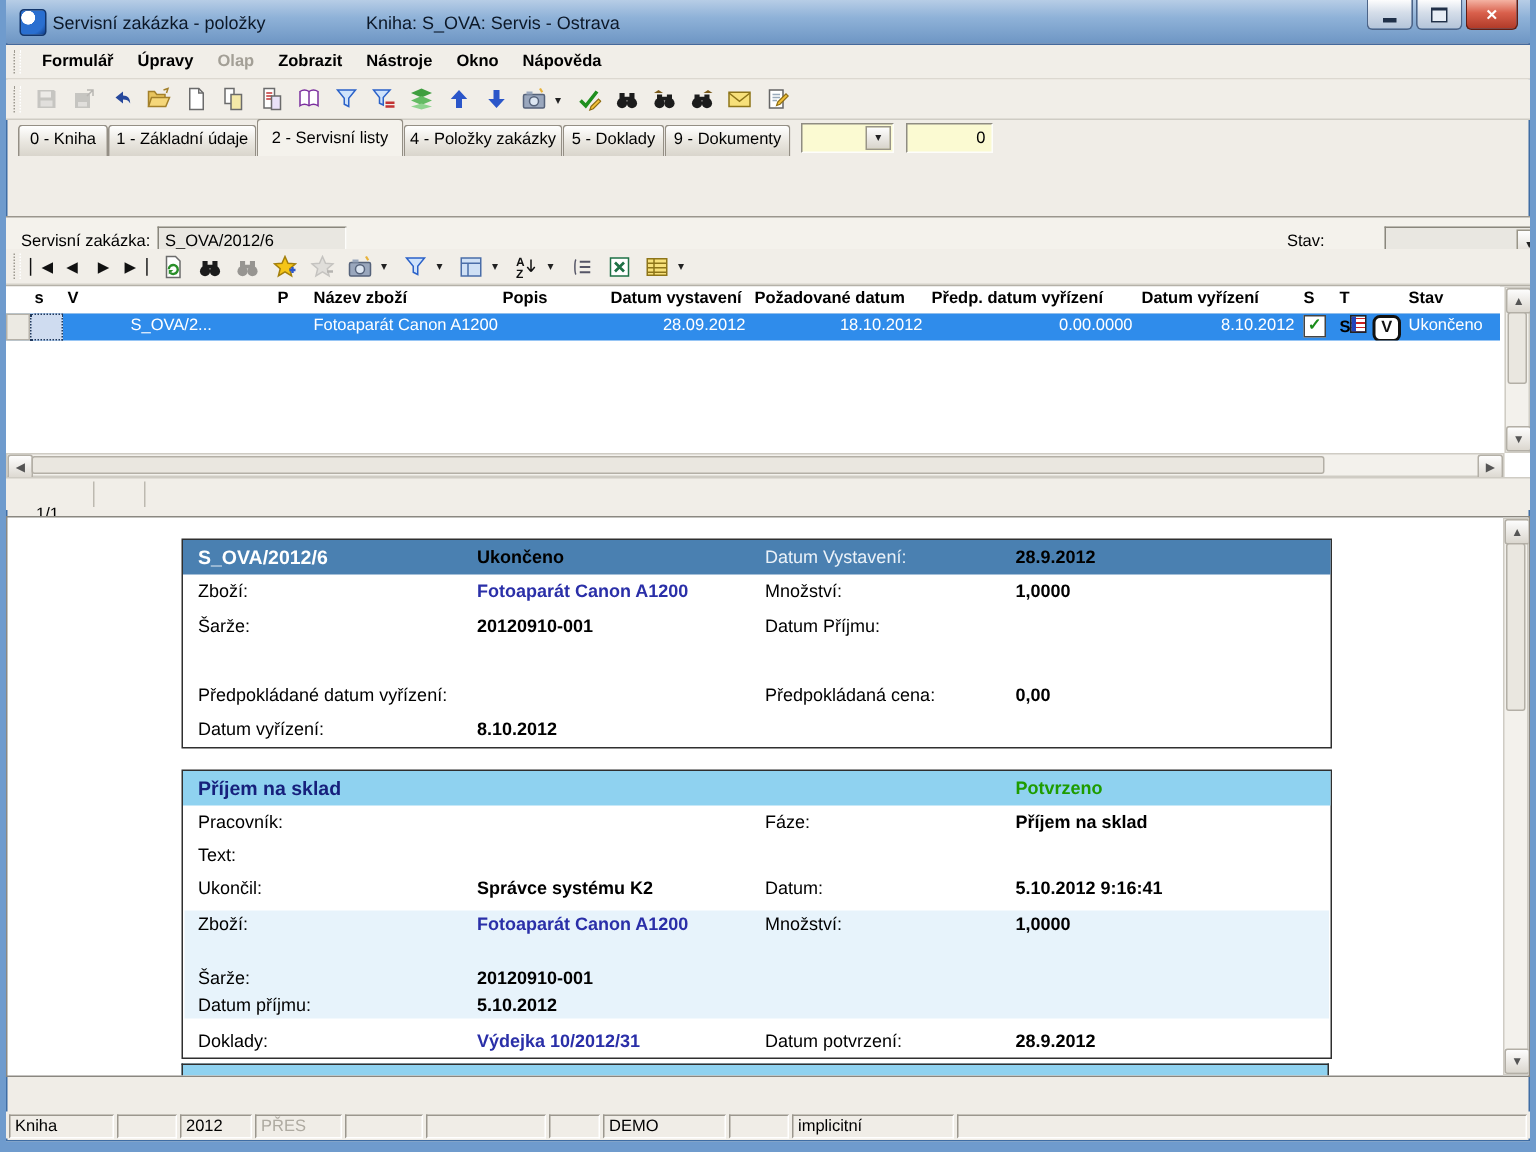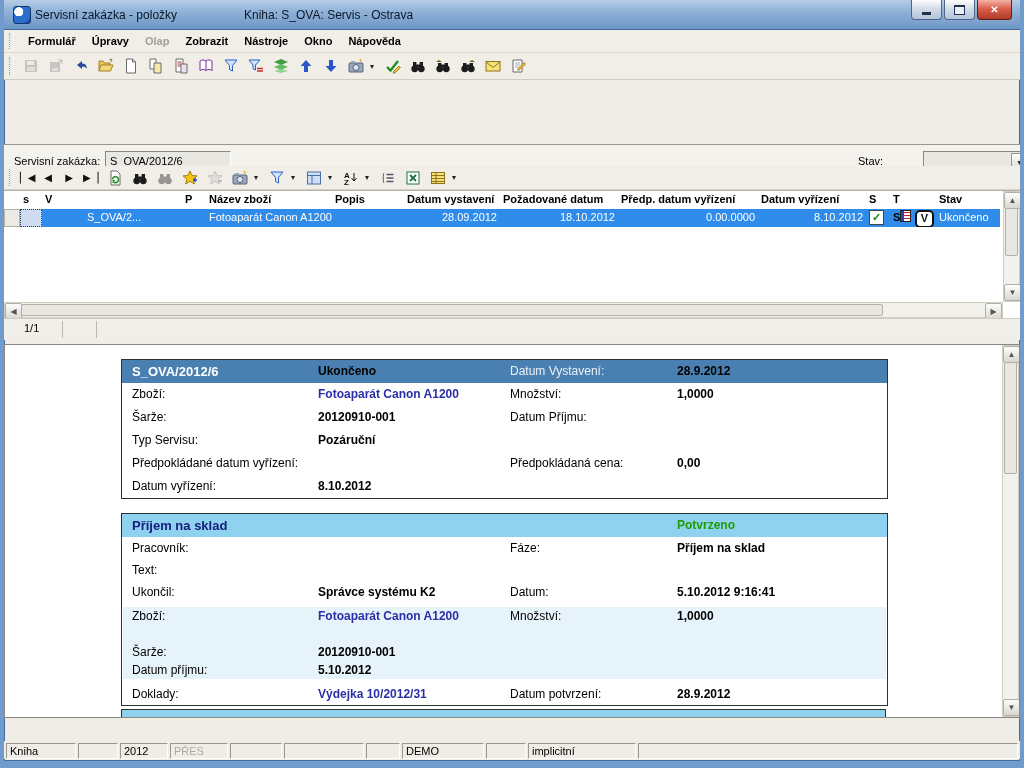--- a/index.html
+++ b/index.html
@@ -251,20 +251,32 @@
       </span>
     <span class="tbi">
         <svg viewBox="0 0 16 16">
           <path d="M3 2h9v12H3z" fill="#fff" stroke="#666"></path>
           <path d="M5 5h5M5 7h5M5 9h3" stroke="#9ab"></path>
           <path d="M8.5 10l5.5-5.5 1.5 1.5L10 11.5l-2.3.8z" fill="#f3c23a" stroke="#8e6d13" stroke-width=".8"></path>
         </svg>
       </span>
   </div>
 
+  <div class="abs" id="tabstrip">
+    <span class="tab" style="left:8px;width:58px">0 - Kniha</span>
+    <span class="tab" style="left:68px;width:97px">1 - Základní údaje</span>
+    <span class="tab act" style="left:167px;width:96px">2 - Servisní listy</span>
+    <span class="tab" style="left:265px;width:104px">4 - Položky zakázky</span>
+    <span class="tab" style="left:371px;width:66px">5 - Doklady</span>
+    <span class="tab" style="left:439px;width:82px">9 - Dokumenty</span>
+    <span class="abs yfld" style="left:530px;top:2px;width:62px">
+        <span class="cbtn"></span>
+      </span>
+    <span class="abs yfld" style="left:600px;top:2px;width:58px;text-align:right">0</span>
+  </div>
 
   <div class="abs" id="formpanel">
     <span class="lbl" style="left:10px;top:6px">Servisní zakázka:</span>
     <span class="fld" style="left:101px;top:6px;width:116px">S_OVA/2012/6</span>
     <span class="lbl" style="left:854px;top:6px">Stav:</span>
     <span class="fld" style="left:919px;top:6px;width:97px">
         <span class="cbtn"></span>
       </span>
     <span class="lbl" style="left:10px;top:35px">Serv. pracovník:</span>
     <span class="fld" style="left:101px;top:35px;width:114px;background:#e3e0d9">
@@ -409,21 +421,21 @@
     </div>
 
     <div class="abs sb" style="left:0;right:17px;bottom:0;height:16px">
       <span class="sbtn lf" style="left:0;top:0"></span>
       <span class="thumb" style="left:16px;top:1px;bottom:1px;width:860px"></span>
       <span class="sbtn rt" style="right:0;top:0"></span>
     </div>
   </div>
 
   <div class="abs" id="pager">
-    <span class="abs" style="left:20px;top:3px">1/1</span>
+    <span class="abs" style="left:20px;top:18px">1/1</span>
     <span class="psep" style="left:58px"></span>
     <span class="psep" style="left:92px"></span>
   </div>
 
   <div class="abs" id="report">
 
     <div class="panel" style="top:14px;height:138px">
       <div class="phead hblue">
         <span class="pv c1" style="color:#fff;font-size:13px">S_OVA/2012/6</span>
         <span class="pv c2">Ukončeno</span>
@@ -433,24 +445,20 @@
       <div class="prow" style="top:23px">
         <span class="pl c1">Zboží:</span>
         <span class="pv c2 link">Fotoaparát Canon A1200</span>
         <span class="pl c3">Množství:</span>
         <span class="pv c4">1,0000</span>
       </div>
       <div class="prow" style="top:46px">
         <span class="pl c1">Šarže:</span>
         <span class="pv c2">20120910-001</span>
         <span class="pl c3">Datum Příjmu:</span>
-      </div>
-      <div class="prow" style="top:69px">
-        <span class="pl c1">Typ Servisu:</span>
-        <span class="pv c2">Pozáruční</span>
       </div>
       <div class="prow" style="top:92px">
         <span class="pl c1">Předpokládané datum vyřízení:</span>
         <span class="pl c3">Předpokládaná cena:</span>
         <span class="pv c4">0,00</span>
       </div>
       <div class="prow" style="top:115px">
         <span class="pl c1">Datum vyřízení:</span>
         <span class="pv c2">8.10.2012</span>
       </div>

